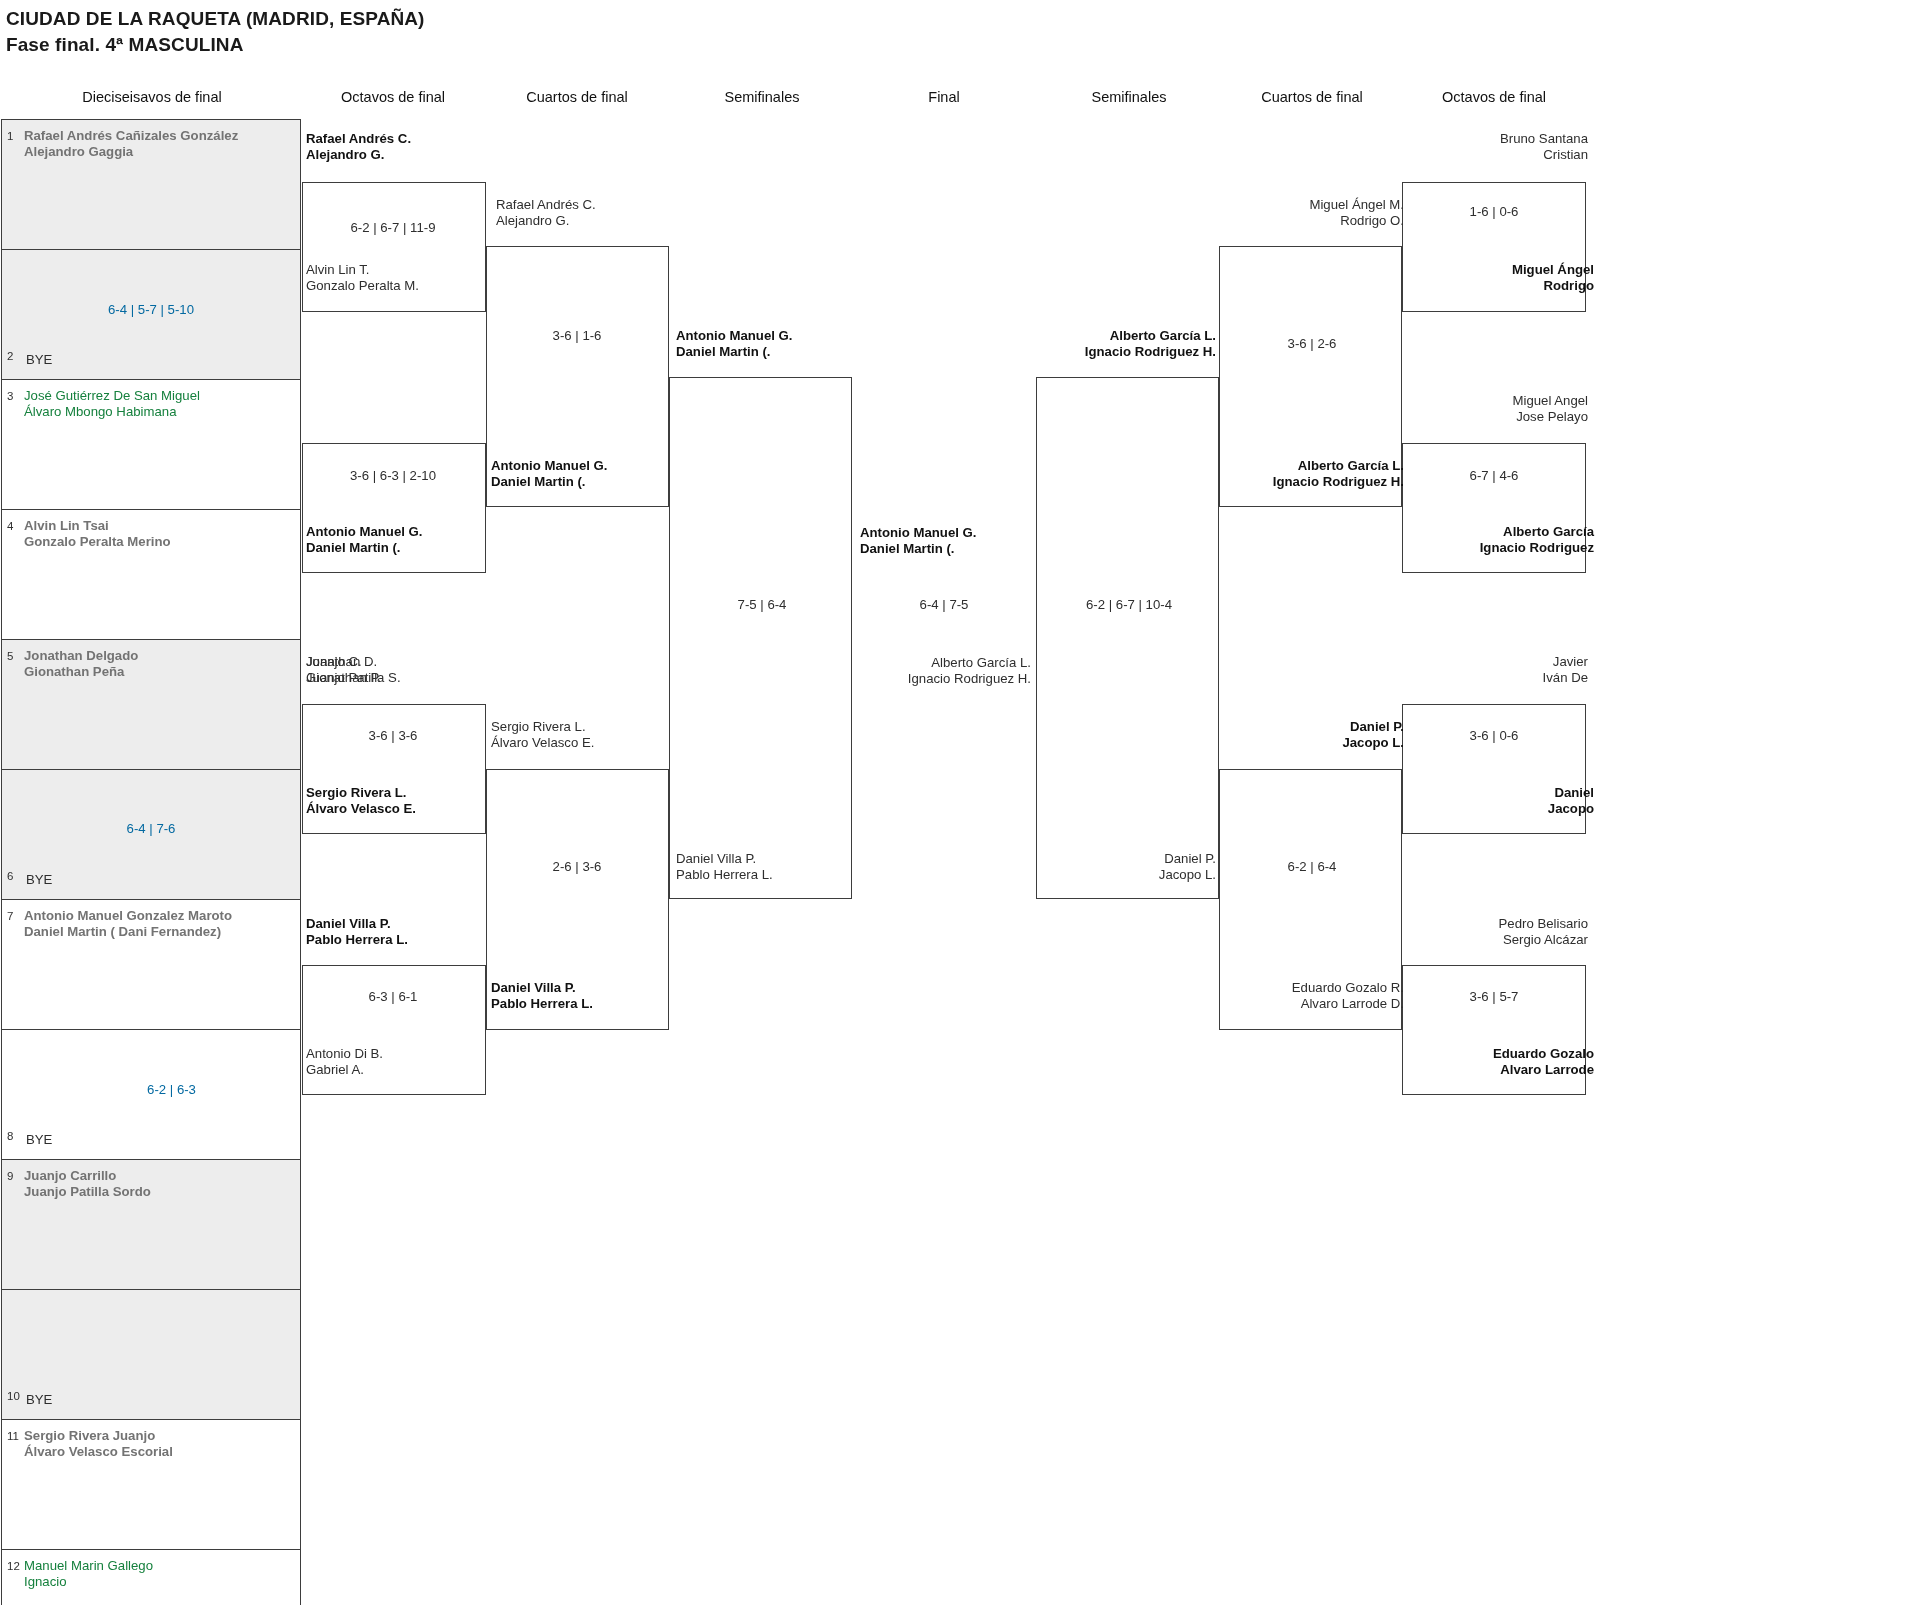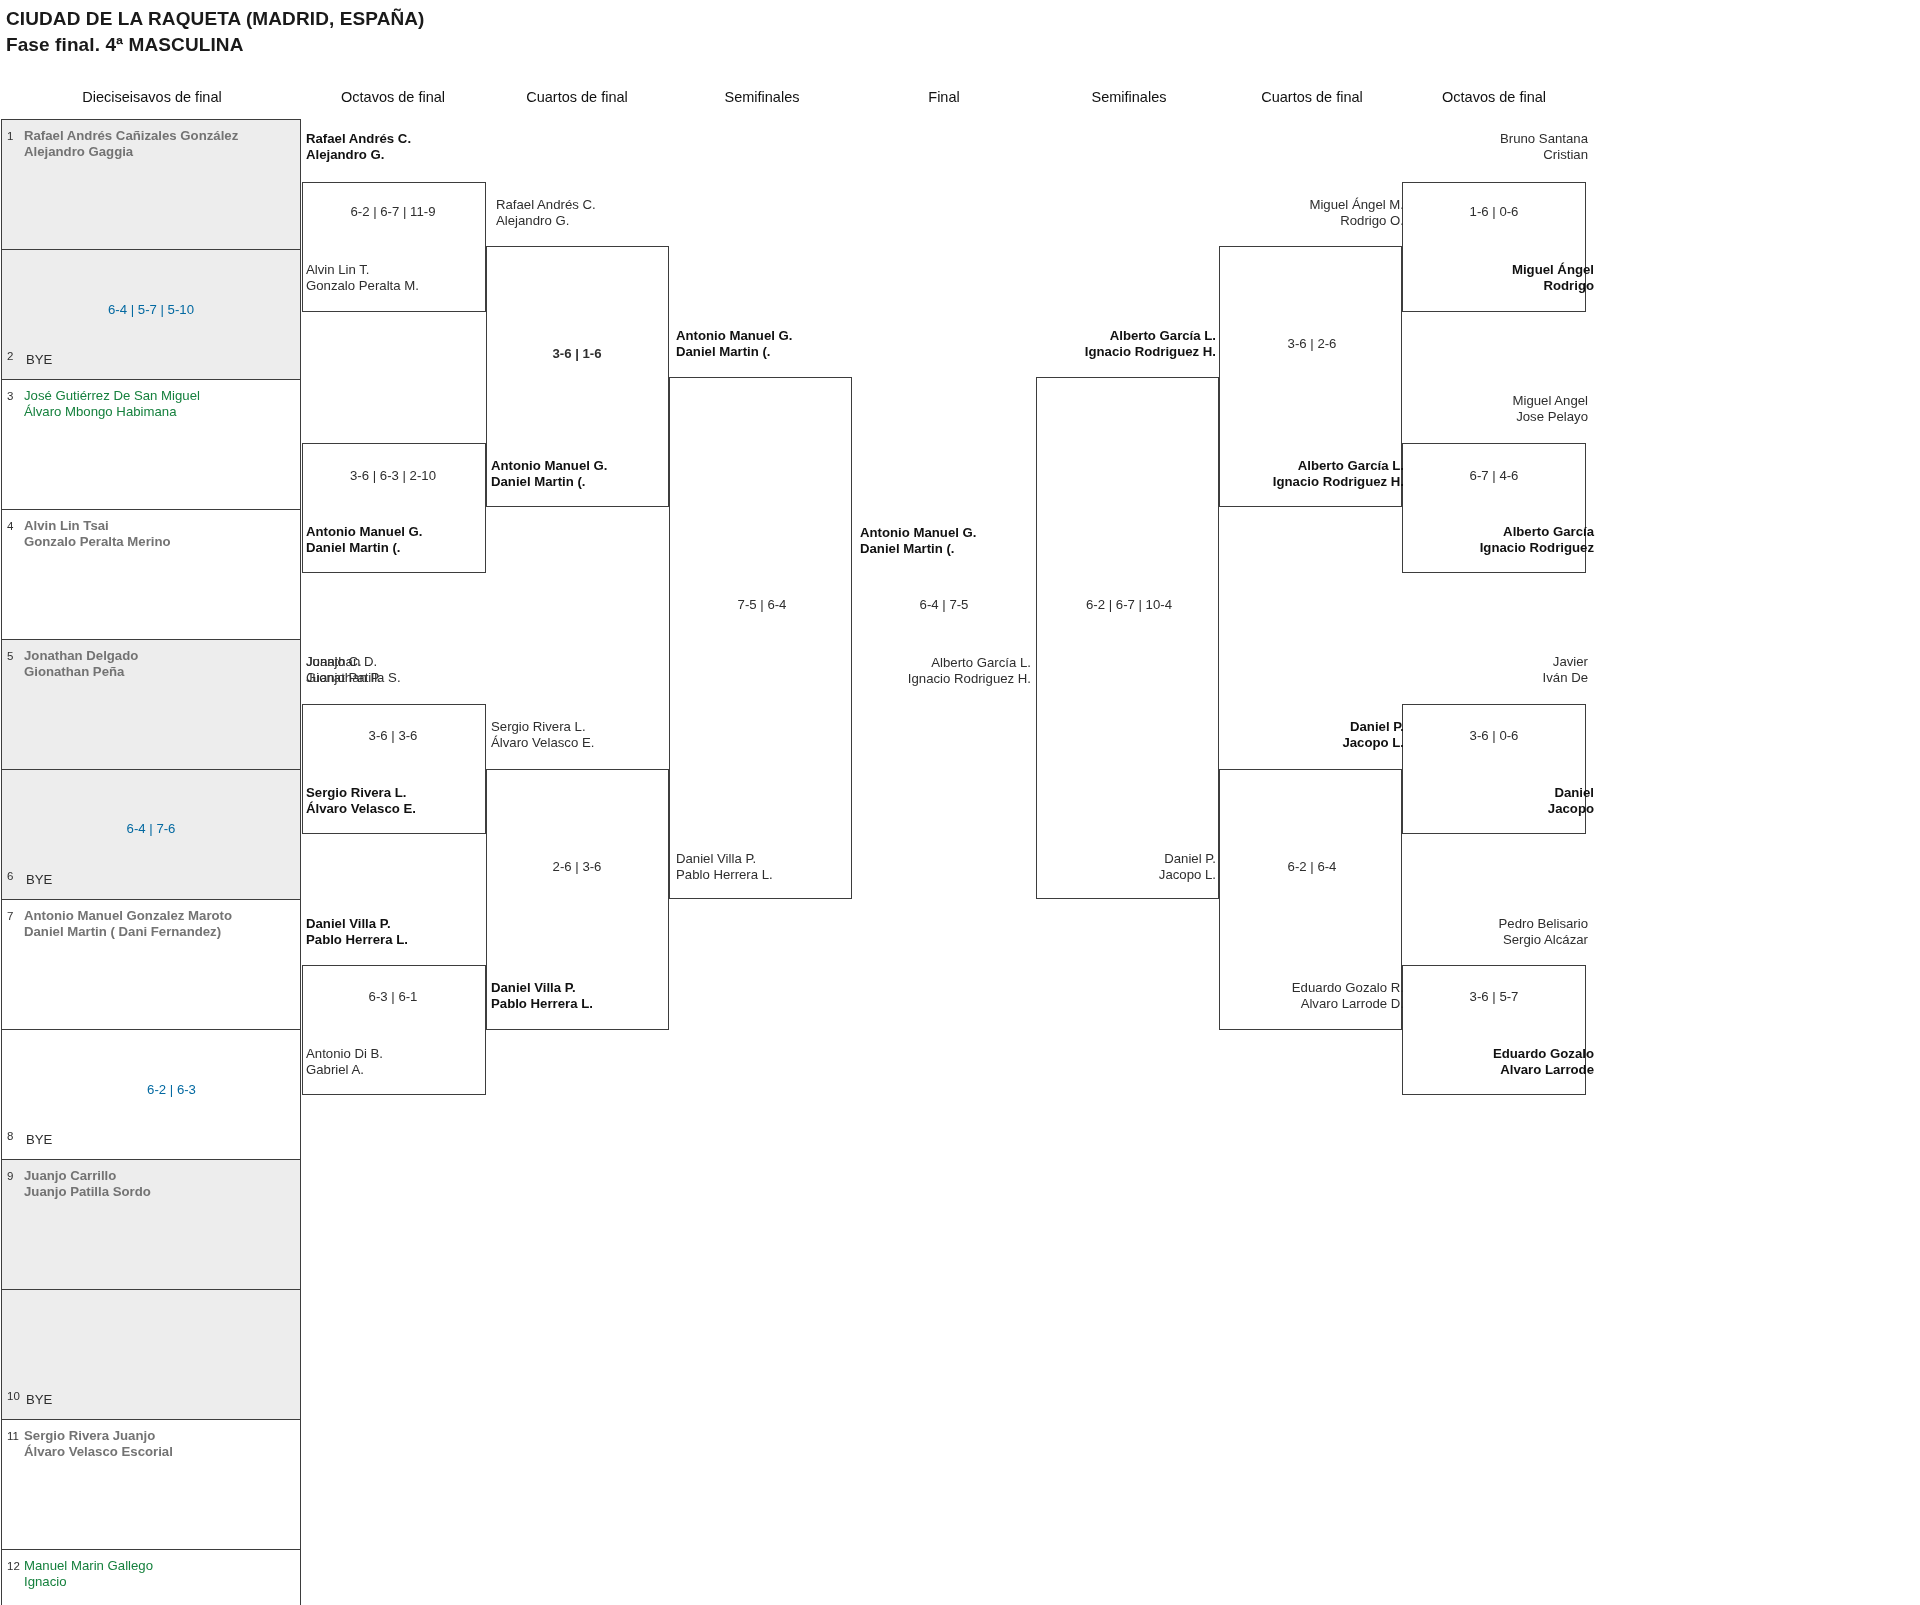--- a/index.html
+++ b/index.html
@@ -255,41 +255,41 @@
         <div>Álvaro Velasco E.</div>
       </div>
       <div class="pair win la" style="top: 916px; left: 306px; width: 260px;">
         <div>Daniel Villa P.</div>
         <div>Pablo Herrera L.</div>
       </div>
       <div class="pair lose la" style="top: 1046px; left: 306px; width: 260px;">
         <div>Antonio Di B.</div>
         <div>Gabriel A.</div>
       </div>
-      <div class="score" style="left: 393px; top: 204px;">6-2 | 6-7 | 11-9</div>
+      <div class="score" style="left: 393px; top: 220px;">6-2 | 6-7 | 11-9</div>
       <div class="score" style="left: 393px; top: 468px;">3-6 | 6-3 | 2-10</div>
       <div class="score" style="left: 393px; top: 728px;">3-6 | 3-6</div>
       <div class="score" style="left: 393px; top: 989px;">6-3 | 6-1</div>
       <div class="pair lose la" style="top: 197px; left: 496px; width: 260px;">
         <div>Rafael Andrés C.</div>
         <div>Alejandro G.</div>
       </div>
       <div class="pair win la" style="top: 458px; left: 491px; width: 260px;">
         <div>Antonio Manuel G.</div>
         <div>Daniel Martin (.</div>
       </div>
       <div class="pair lose la" style="top: 719px; left: 491px; width: 260px;">
         <div>Sergio Rivera L.</div>
         <div>Álvaro Velasco E.</div>
       </div>
       <div class="pair win la" style="top: 980px; left: 491px; width: 260px;">
         <div>Daniel Villa P.</div>
         <div>Pablo Herrera L.</div>
       </div>
-      <div class="score" style="left: 577px; top: 346px; font-weight: bold;">3-6 | 1-6</div>
+      <div class="score" style="left: 577px; top: 328px;">3-6 | 1-6</div>
       <div class="score" style="left: 577px; top: 859px;">2-6 | 3-6</div>
       <div class="pair win la" style="top: 328px; left: 676px; width: 260px;">
         <div>Antonio Manuel G.</div>
         <div>Daniel Martin (.</div>
       </div>
       <div class="pair lose la" style="top: 851px; left: 676px; width: 260px;">
         <div>Daniel Villa P.</div>
         <div>Pablo Herrera L.</div>
       </div>
       <div class="score" style="left: 762px; top: 597px;">7-5 | 6-4</div>

